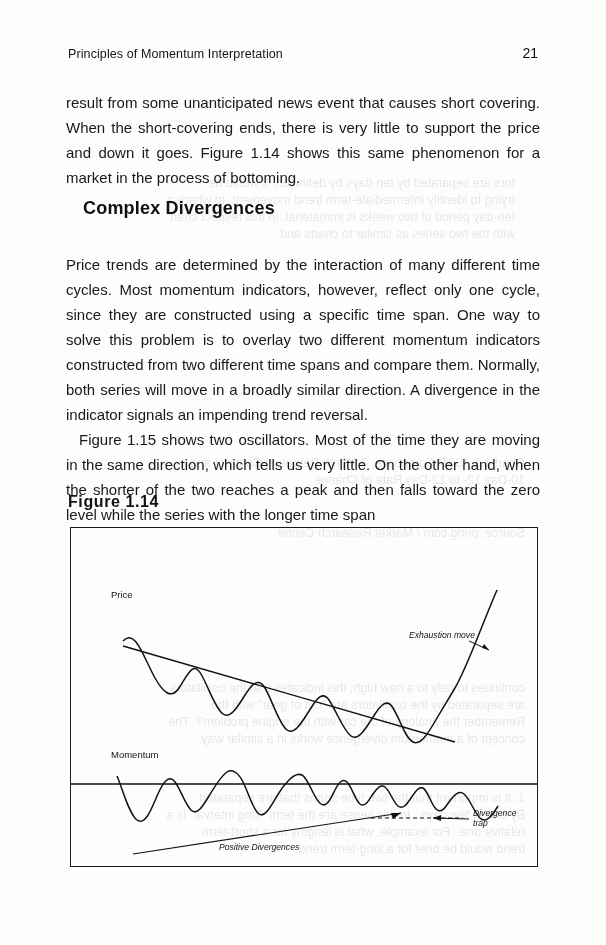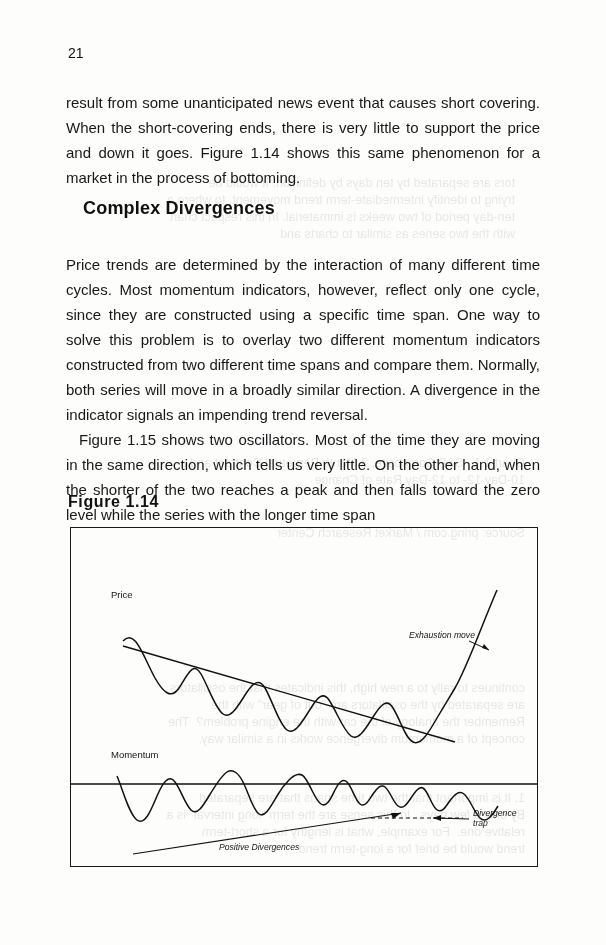--- a/index.html
+++ b/index.html
@@ -130,20 +130,21 @@
   <div class="bleed b4">continues to rally to a new high, this indicates that the oscillators
 are separated by the oscillators are "out of gear" with the
 Remember the analogy of the car with the engine problem?  The
 concept of a momentum divergence works in a similar way.</div>
   <div class="bleed b5">1. It is important that the two time spans that are separated
 By only a few days.  In this sense are the term "long interval" is a
 relative one.  For example, what is lengthy for a short-term
 trend would be brief for a long-term trend.</div>
 
   <div class="header">
+    <div class="header-title">Principles of Momentum Interpretation</div>
     <div class="header-page">21</div>
   </div>
 
   <div class="body-text p1">result from some unanticipated news event that causes short covering. When the short-covering ends, there is very little to support the price and down it goes.  Figure 1.14 shows this same phenomenon for a market in the process of bottoming.</div>
 
   <div class="section-heading">Complex Divergences</div>
 
   <div class="body-text p2">
     <span>Price trends are determined by the interaction of many different time cycles.  Most momentum indicators, however, reflect only one cycle, since they are constructed using a specific time span.  One way to solve this problem is to overlay two different momentum indicators constructed from two different time spans and compare them.  Normally, both series will move in a broadly similar direction.  A divergence in the indicator signals an impending trend reversal.</span>
     <span class="indent">Figure 1.15 shows two oscillators.  Most of the time they are moving in the same direction, which tells us very little.  On the other hand, when the shorter of the two reaches a peak and then falls toward the zero level while the series with the longer time span</span>

